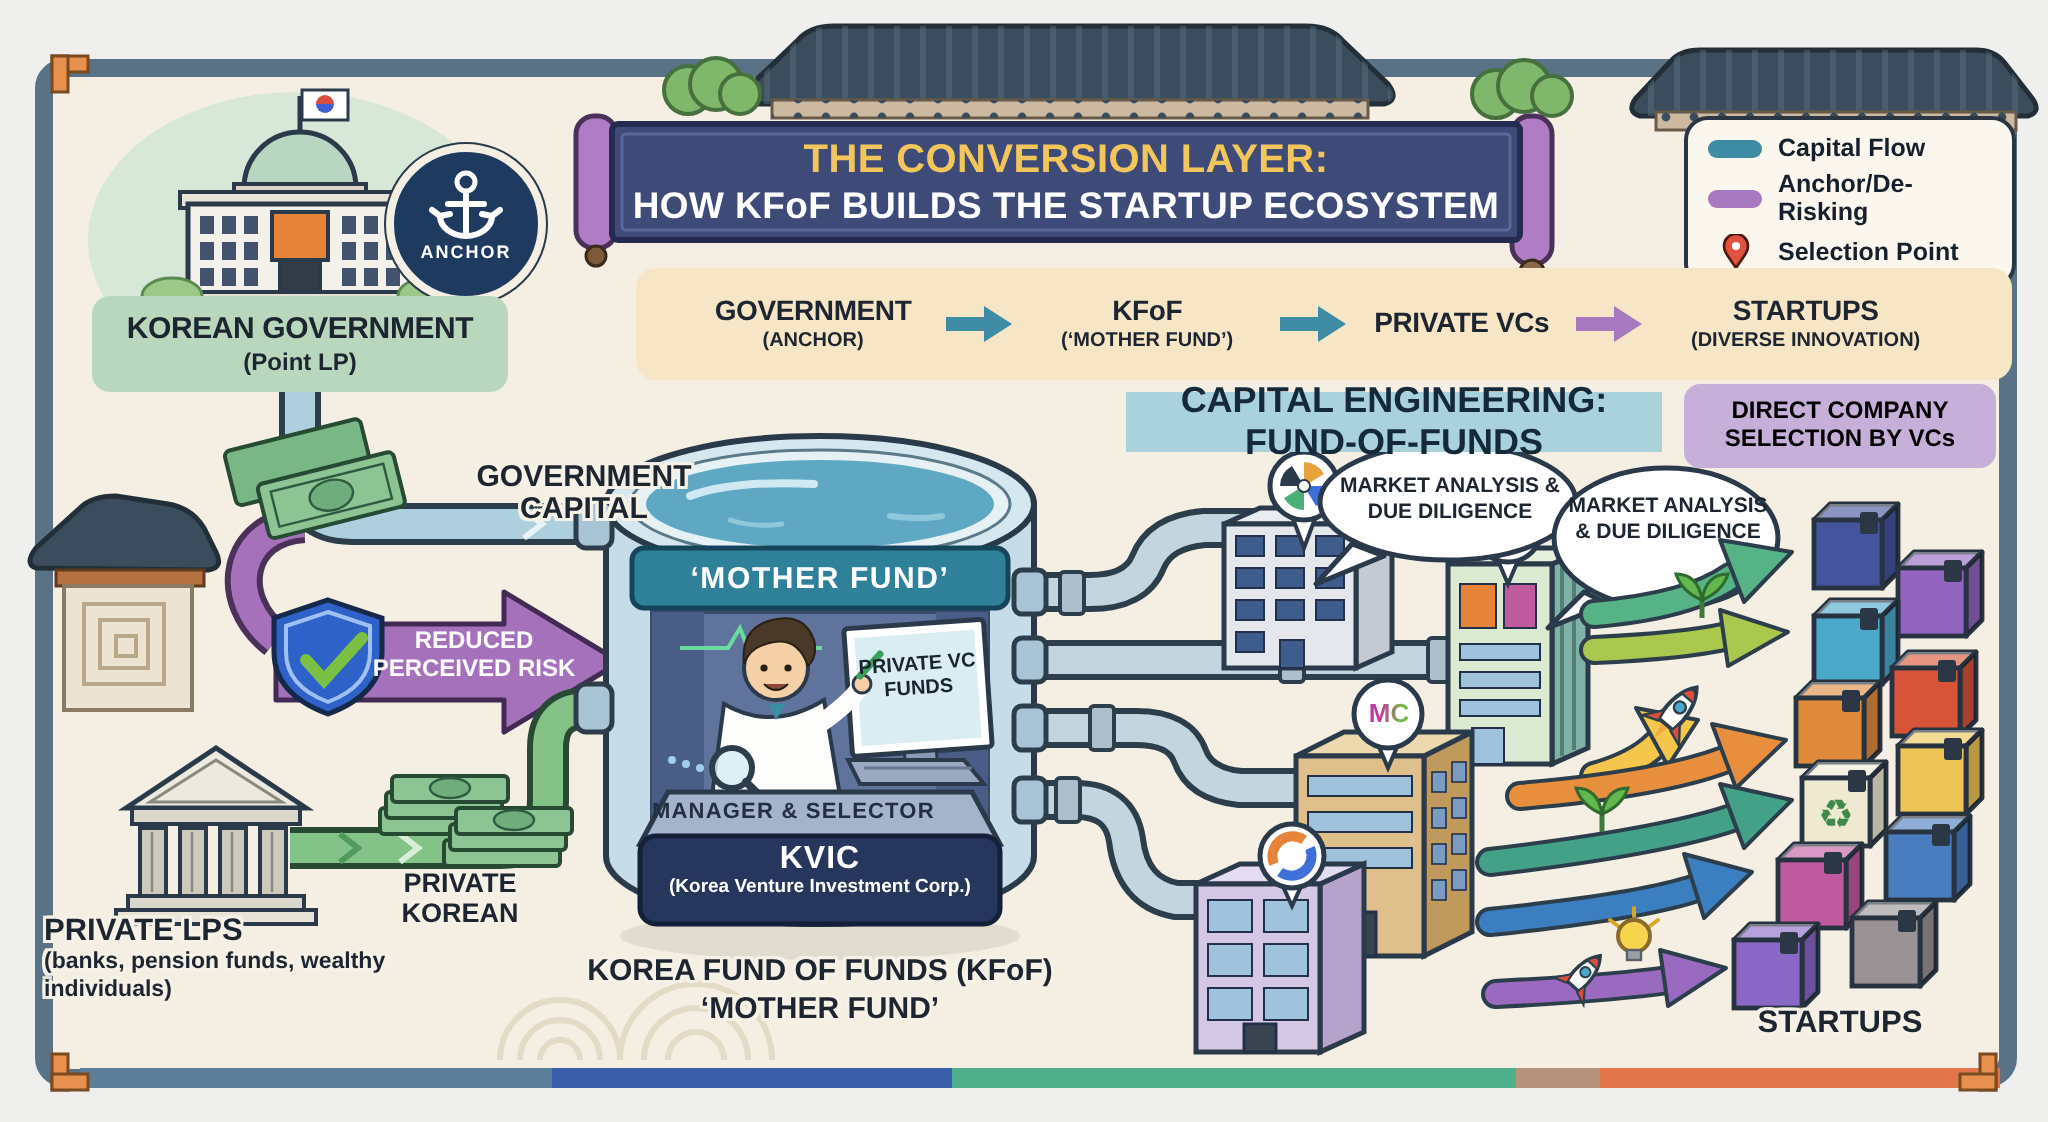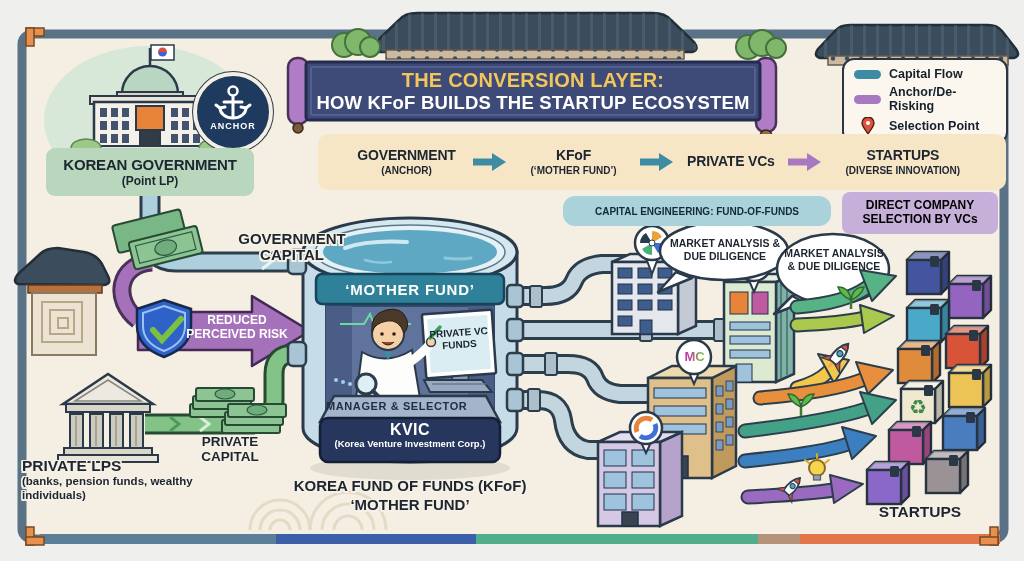--- a/index.html
+++ b/index.html
@@ -27,22 +27,22 @@
   .gov-l2{font-size:12px;font-weight:700;margin-top:1px;}
   .anchor-text{left:203px;top:121px;width:60px;font-size:9px;font-weight:800;color:#fff;
     letter-spacing:1px;text-align:center;}
   
   .flow-row{left:318px;top:134px;width:688px;height:56px;background:#f7e6c6;border-radius:10px;
     display:flex;align-items:center;justify-content:space-between;padding:0 26px;}
   .stage-lbl{font-size:14px;font-weight:800;letter-spacing:-.2px;line-height:1.1;}
   .stage-sub{font-size:10px;font-weight:700;line-height:1.1;margin-top:1px;}
   .flow-arrow{flex:none;margin:0 4px;}
   
-  .cap-eng{left:563px;top:196px;width:268px;height:30px;background:#a9d2da;border-radius:12px;
-    font-size:10px;font-weight:800;color:#14293a;}
+  .cap-eng{left:563px;top:196px;width:268px;height:30px;background:#a9d2da;border-radius:0;
+    font-size:18px;font-weight:800;color:#14293a;}
   .direct-sel{left:842px;top:192px;width:156px;height:42px;background:#c6afd8;border-radius:8px;
     font-size:12px;font-weight:800;color:#000000;line-height:1.15;}
   
   .gov-capital{left:226px;top:231px;width:132px;font-size:15px;font-weight:800;line-height:1.08;text-align:center;}
   .reduced-risk{left:180px;top:314px;width:114px;font-size:12px;font-weight:800;color:#fff;
     line-height:1.15;text-align:center;}
   .private-lps{left:22px;top:457px;width:192px;text-align:left;}
   .lps-l1{font-size:15.5px;font-weight:800;}
   .lps-l2{font-size:11.5px;font-weight:700;line-height:1.2;}
   .private-capital{left:180px;top:434px;width:100px;font-size:13.5px;font-weight:800;line-height:1.12;text-align:center;}
@@ -674,21 +674,21 @@
 <div class="abs ctr cap-eng">CAPITAL ENGINEERING: FUND-OF-FUNDS</div>
 <div class="abs ctr direct-sel">DIRECT COMPANY SELECTION BY VCs</div>
 
 <div class="abs halo gov-capital">GOVERNMENT CAPITAL</div>
 <div class="abs reduced-risk">REDUCED PERCEIVED RISK</div>
 
 <div class="abs private-lps">
   <div class="lps-l1 halo">PRIVATE LPS</div>
   <div class="lps-l2 halo">(banks, pension funds, wealthy individuals)</div>
 </div>
-<div class="abs halo private-capital">PRIVATE CAPITAL</div>
+<div class="abs halo private-capital">PRIVATE KOREAN</div>
 
 <div class="abs mf-band">‘MOTHER FUND’</div>
 <div class="abs mf-monitor">PRIVATE VC FUNDS</div>
 <div class="abs mf-desk">MANAGER &amp; SELECTOR</div>
 <div class="abs mf-kvic">
   <div class="kvic-l1">KVIC</div>
   <div class="kvic-l2">(Korea Venture Investment Corp.)</div>
 </div>
 <div class="abs halo mf-caption">
   <div>KOREA FUND OF FUNDS (KFoF)</div>

